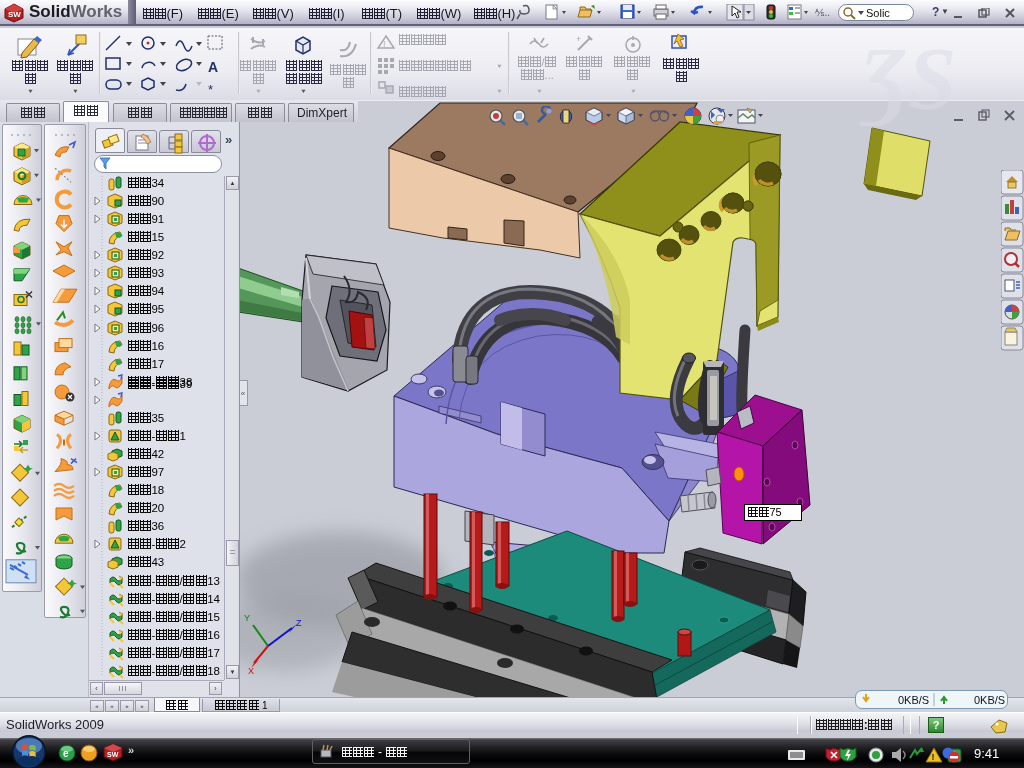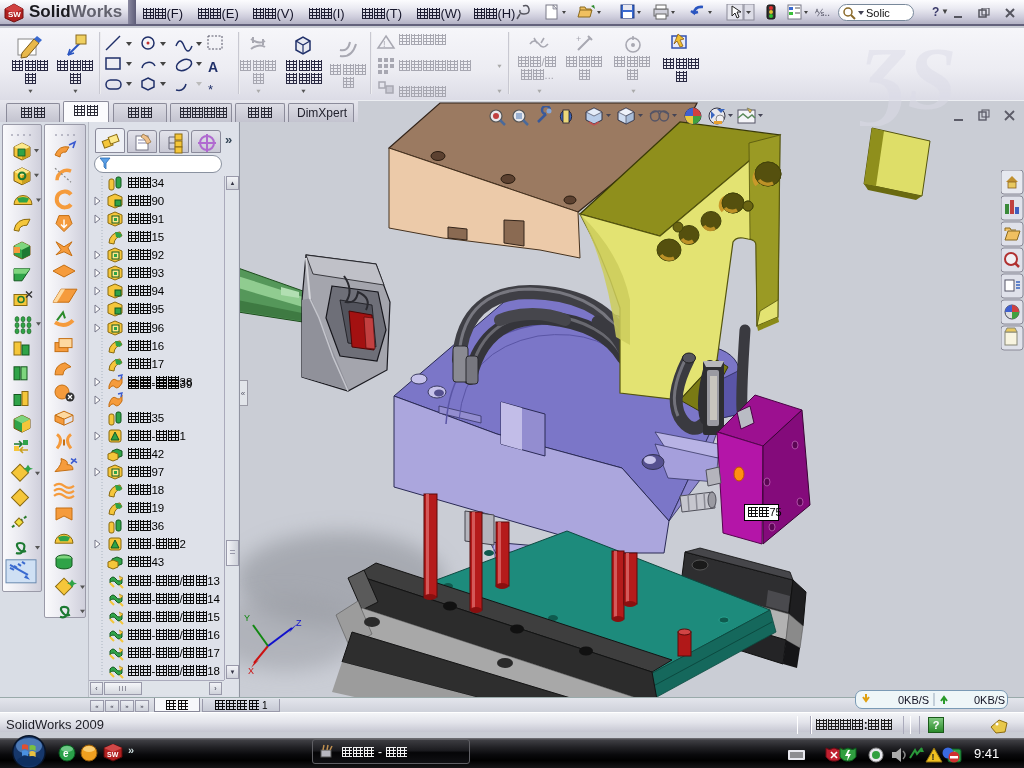--- a/index.html
+++ b/index.html
@@ -237,21 +237,21 @@
 <line x1="268" y1="646" x2="292" y2="628" stroke="#1111cc"></line>
 </g>
 <polygon points="254,663 259,660 251,668" fill="#cc1111"></polygon>
 <polygon points="253,625 257,629 249,621" fill="#118811"></polygon>
 <polygon points="292,628 289,633 297,624" fill="#1111cc"></polygon>
 <text x="244" y="621" font-size="9" fill="#118811">Y</text>
 <text x="296" y="626" font-size="9" fill="#1111cc">Z</text>
 <text x="248" y="674" font-size="9" fill="#cc1111">X</text>
 </svg></div>
 
-<div class="abs" id="tipbox" style="left:744px;top:504px;width:35px;height:17px;background:#fff;border:1px solid #000;font-size:11px;color:#000;padding:1px 2px;white-space:nowrap;"><span class="z s10"></span><span class="z s10"></span><span style="font-size:11px;">75</span></div>
+<div class="abs" id="tipbox" style="left:744px;top:504px;width:58px;height:17px;background:#fff;border:1px solid #000;font-size:11px;color:#000;padding:1px 2px;white-space:nowrap;"><span class="z s10"></span><span class="z s10"></span><span style="font-size:11px;">75</span></div>
 <svg class="abs" style="left:952px;top:108px" width="70" height="16">
       <line x1="2" y1="12" x2="11" y2="12" stroke="#5c5c68" stroke-width="2"></line>
       <rect x="27" y="4" width="7" height="8" fill="none" stroke="#5c5c68" stroke-width="1.4"></rect>
       <rect x="30" y="2" width="7" height="7" fill="none" stroke="#5c5c68" stroke-width="1.1"></rect>
       <path d="M53,3 l9,9 m0,-9 l-9,9" stroke="#5c5c68" stroke-width="1.8"></path>
     </svg>
 <div class="abs" style="left:238px;top:380px;width:10px;height:26px;background:#e2e5ea;border:1px solid #9a9aa5;color:#556;font-size:8px;line-height:26px;text-align:center;">«</div>
 
 <div class="abs" style="left:358px;top:100px;width:666px;height:1px;background:#eceef2;"></div>
 
@@ -927,21 +927,21 @@
         <div class="abs" style="left:38px;top:200px;white-space:nowrap;font-size:11px;color:#000;"><span class="z"></span><span class="z"></span><span class="num">96</span></div>
         <div class="abs" style="left:38px;top:218px;white-space:nowrap;font-size:11px;color:#000;"><span class="z"></span><span class="z"></span><span class="num">16</span></div>
         <div class="abs" style="left:38px;top:236px;white-space:nowrap;font-size:11px;color:#000;"><span class="z"></span><span class="z"></span><span class="num">17</span></div>
         <div class="abs" style="left:38px;top:254px;white-space:nowrap;font-size:11px;color:#000;"><span class="z"></span><span class="z"></span><span class="num">-</span><span class="z"></span><span class="z"></span><span class="num">38</span></div>
         <div class="abs" style="left:38px;top:256px;white-space:nowrap;font-size:11px;color:#000;"><span class="z"></span><span class="z"></span><span class="num">-</span><span class="z"></span><span class="z"></span><span class="num">39</span></div>
         <div class="abs" style="left:38px;top:290px;white-space:nowrap;font-size:11px;color:#000;"><span class="z"></span><span class="z"></span><span class="num">35</span></div>
         <div class="abs" style="left:38px;top:308px;white-space:nowrap;font-size:11px;color:#000;"><span class="z"></span><span class="z"></span><span class="num">-</span><span class="z"></span><span class="z"></span><span class="num">1</span></div>
         <div class="abs" style="left:38px;top:326px;white-space:nowrap;font-size:11px;color:#000;"><span class="z"></span><span class="z"></span><span class="num">42</span></div>
         <div class="abs" style="left:38px;top:344px;white-space:nowrap;font-size:11px;color:#000;"><span class="z"></span><span class="z"></span><span class="num">97</span></div>
         <div class="abs" style="left:38px;top:362px;white-space:nowrap;font-size:11px;color:#000;"><span class="z"></span><span class="z"></span><span class="num">18</span></div>
-        <div class="abs" style="left:38px;top:380px;white-space:nowrap;font-size:11px;color:#000;"><span class="z"></span><span class="z"></span><span class="num">19</span></div>
+        <div class="abs" style="left:38px;top:380px;white-space:nowrap;font-size:11px;color:#000;"><span class="z"></span><span class="z"></span><span class="num">20</span></div>
         <div class="abs" style="left:38px;top:398px;white-space:nowrap;font-size:11px;color:#000;"><span class="z"></span><span class="z"></span><span class="num">36</span></div>
         <div class="abs" style="left:38px;top:416px;white-space:nowrap;font-size:11px;color:#000;"><span class="z"></span><span class="z"></span><span class="num">-</span><span class="z"></span><span class="z"></span><span class="num">2</span></div>
         <div class="abs" style="left:38px;top:434px;white-space:nowrap;font-size:11px;color:#000;"><span class="z"></span><span class="z"></span><span class="num">43</span></div>
         <div class="abs" style="left:38px;top:453px;white-space:nowrap;font-size:11px;color:#000;"><span class="z"></span><span class="z"></span><span class="num">-</span><span class="z"></span><span class="z"></span><span class="num">/</span><span class="z"></span><span class="z"></span><span class="num">13</span></div>
         <div class="abs" style="left:38px;top:471px;white-space:nowrap;font-size:11px;color:#000;"><span class="z"></span><span class="z"></span><span class="num">-</span><span class="z"></span><span class="z"></span><span class="num">/</span><span class="z"></span><span class="z"></span><span class="num">14</span></div>
         <div class="abs" style="left:38px;top:489px;white-space:nowrap;font-size:11px;color:#000;"><span class="z"></span><span class="z"></span><span class="num">-</span><span class="z"></span><span class="z"></span><span class="num">/</span><span class="z"></span><span class="z"></span><span class="num">15</span></div>
         <div class="abs" style="left:38px;top:507px;white-space:nowrap;font-size:11px;color:#000;"><span class="z"></span><span class="z"></span><span class="num">-</span><span class="z"></span><span class="z"></span><span class="num">/</span><span class="z"></span><span class="z"></span><span class="num">16</span></div>
         <div class="abs" style="left:38px;top:525px;white-space:nowrap;font-size:11px;color:#000;"><span class="z"></span><span class="z"></span><span class="num">-</span><span class="z"></span><span class="z"></span><span class="num">/</span><span class="z"></span><span class="z"></span><span class="num">17</span></div>
         <div class="abs" style="left:38px;top:543px;white-space:nowrap;font-size:11px;color:#000;"><span class="z"></span><span class="z"></span><span class="num">-</span><span class="z"></span><span class="z"></span><span class="num">/</span><span class="z"></span><span class="z"></span><span class="num">18</span></div>
         <div class="abs" style="left:135px;top:54px;width:14px;height:504px;background:#dfe3e9;border-left:1px solid #aab;">

